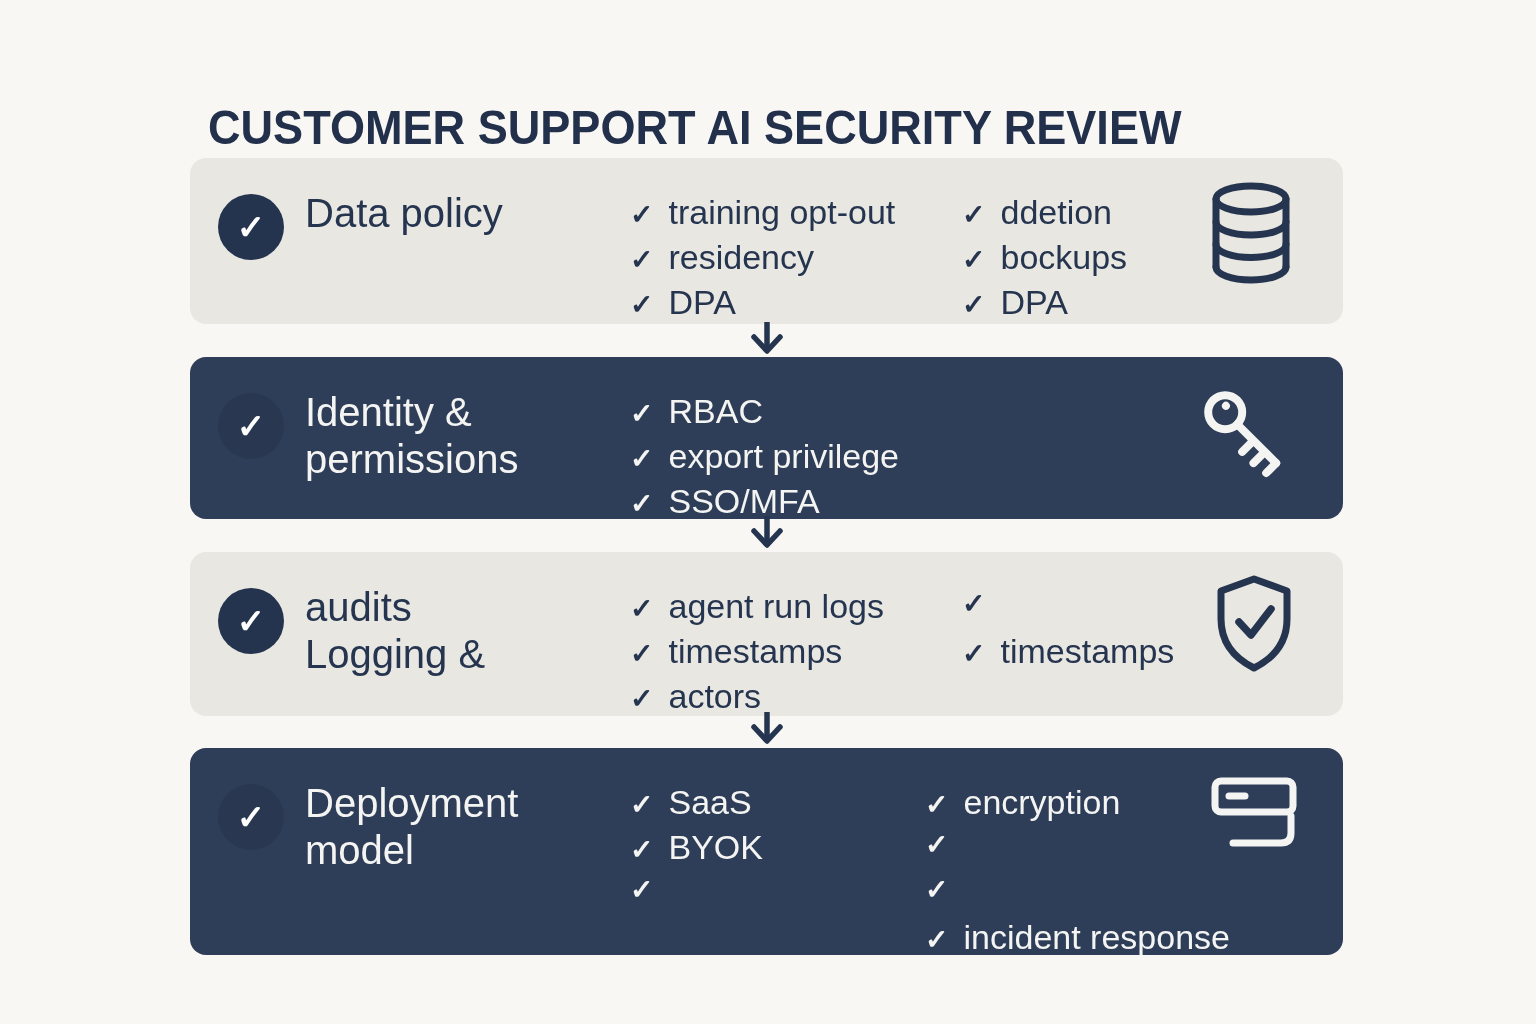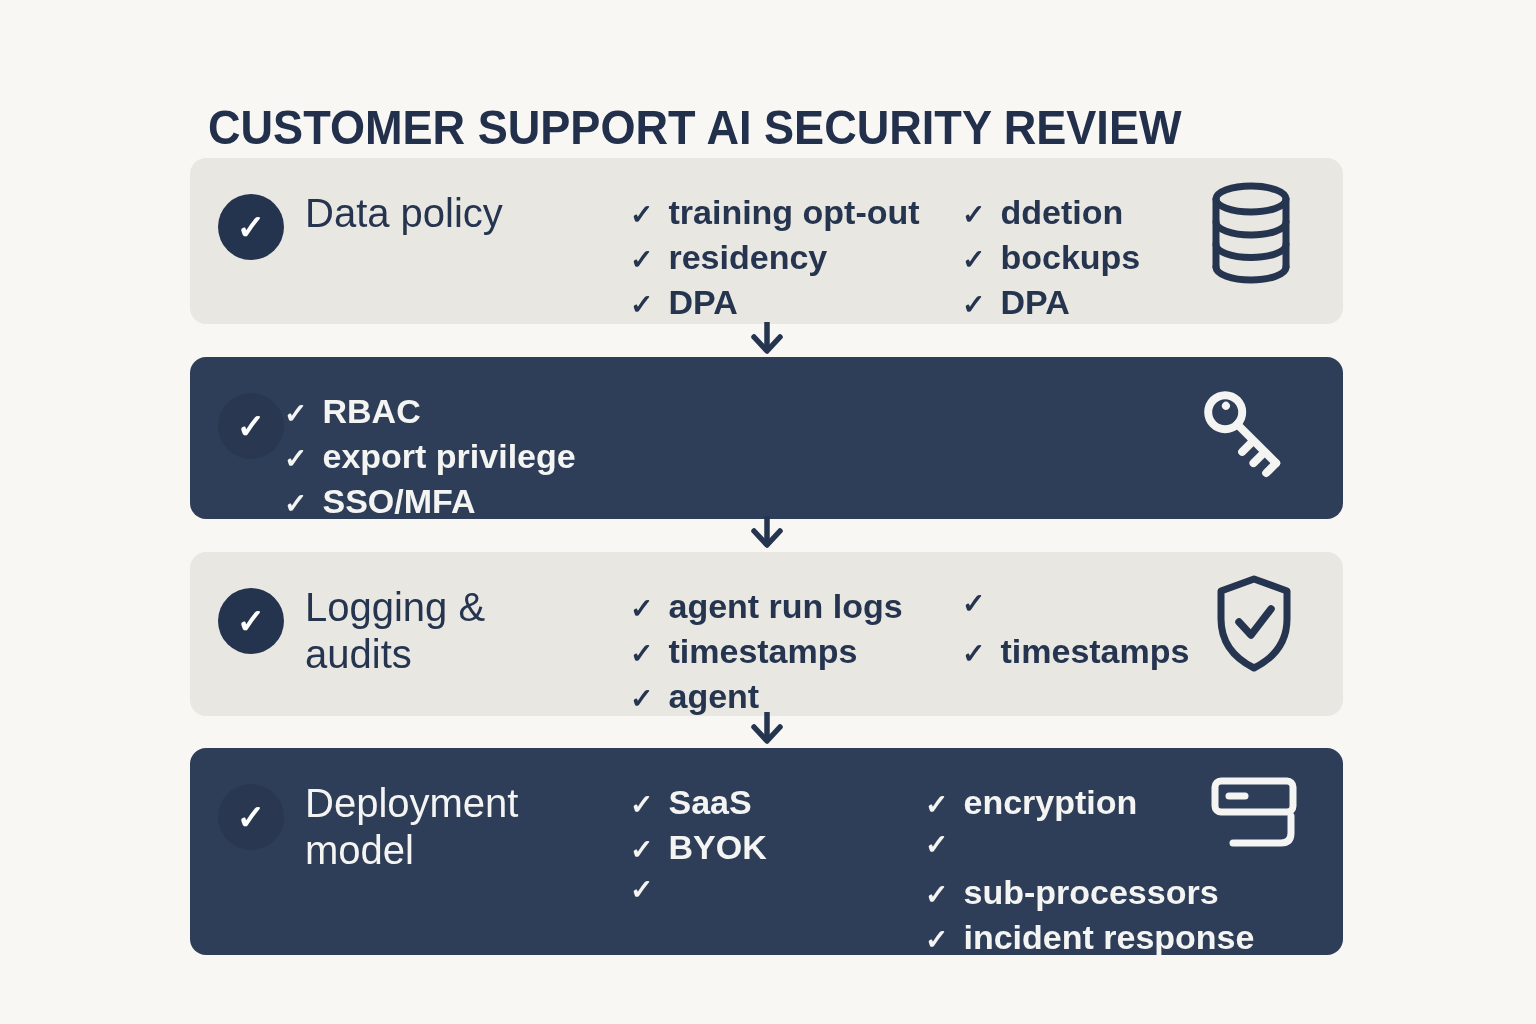--- a/index.html
+++ b/index.html
@@ -42,21 +42,21 @@
     flex:none; width:325px; margin:0 0 0 21px;
     font-size:40px; font-weight:400; line-height:47px;
   }
   .tl { display:block; }
 
   .col { flex:none; display:flex; flex-direction:column; padding-top:3px; }
   .col1 { width:332px; }
   .b4 .col1 { width:295px; }
   .item { display:flex; align-items:baseline; gap:15px; height:45px; }
   .check { font-size:28px; font-weight:700; }
-  .label { font-size:34px; font-weight:700; white-space:nowrap; }
+  .label { font-size:34px; font-weight:400; white-space:nowrap; }
 
   .row-icon { position:absolute; }
   .b1 .row-icon { top:24px; right:48px; }
   .b2 .row-icon { top:10px; right:40px; width:116px; height:130px;
                   display:flex; align-items:center; justify-content:center; }
   .b3 .row-icon { top:22px; right:48px; }
   .b4 .row-icon { top:28px; right:44px; }
   .key-rotor { transform:rotate(45deg); }
 
   .arrow { position:absolute; left:745px; width:44px; height:36px; }
@@ -120,20 +120,24 @@
   <svg width="44" height="36" viewBox="0 0 44 36" fill="none" stroke="#26354f" stroke-width="5.5" stroke-linecap="round" stroke-linejoin="round">
     <path d="M22 1 V26"></path>
       <path d="M9 15 L22 29 L35 15"></path>
   </svg>
 </div>
 
 <section class="band dark b2">
   <div class="badge">
     <span class="badge-check">✓</span>
   </div>
+  <h2 class="row-title">
+    <span class="tl">Identity &amp;</span>
+    <span class="tl">permissions</span>
+  </h2>
   <div class="col col1">
     <div class="item">
       <span class="check">✓</span>
       <span class="label">RBAC</span>
     </div>
     <div class="item">
       <span class="check">✓</span>
       <span class="label">export privilege</span>
     </div>
     <div class="item">
@@ -160,35 +164,35 @@
     <path d="M22 1 V26"></path>
       <path d="M9 15 L22 29 L35 15"></path>
   </svg>
 </div>
 
 <section class="band light b3">
   <div class="badge">
     <span class="badge-check">✓</span>
   </div>
   <h2 class="row-title">
+    <span class="tl">audits</span>
     <span class="tl">Logging &amp;</span>
-    <span class="tl">audits</span>
   </h2>
   <div class="col col1">
     <div class="item">
       <span class="check">✓</span>
       <span class="label">agent run logs</span>
     </div>
     <div class="item">
       <span class="check">✓</span>
       <span class="label">timestamps</span>
     </div>
     <div class="item">
       <span class="check">✓</span>
-      <span class="label">agent</span>
+      <span class="label">actors</span>
     </div>
   </div>
   <div class="col col2">
     <div class="item">
       <span class="check">✓</span>
     </div>
     <div class="item">
       <span class="check">✓</span>
       <span class="label">timestamps</span>
     </div>
@@ -232,21 +236,20 @@
   <div class="col col2">
     <div class="item">
       <span class="check">✓</span>
       <span class="label">encryption</span>
     </div>
     <div class="item">
       <span class="check">✓</span>
     </div>
     <div class="item">
       <span class="check">✓</span>
-      <span class="label">sub-processors</span>
     </div>
     <div class="item">
       <span class="check">✓</span>
       <span class="label">incident response</span>
     </div>
   </div>
   <div class="row-icon">
     <svg width="88" height="76" viewBox="0 0 88 76" fill="none" stroke="currentColor" stroke-width="7" stroke-linecap="round">
       <rect x="4" y="5" width="78" height="31" rx="6"></rect>
       <path d="M18 20 H34"></path>

